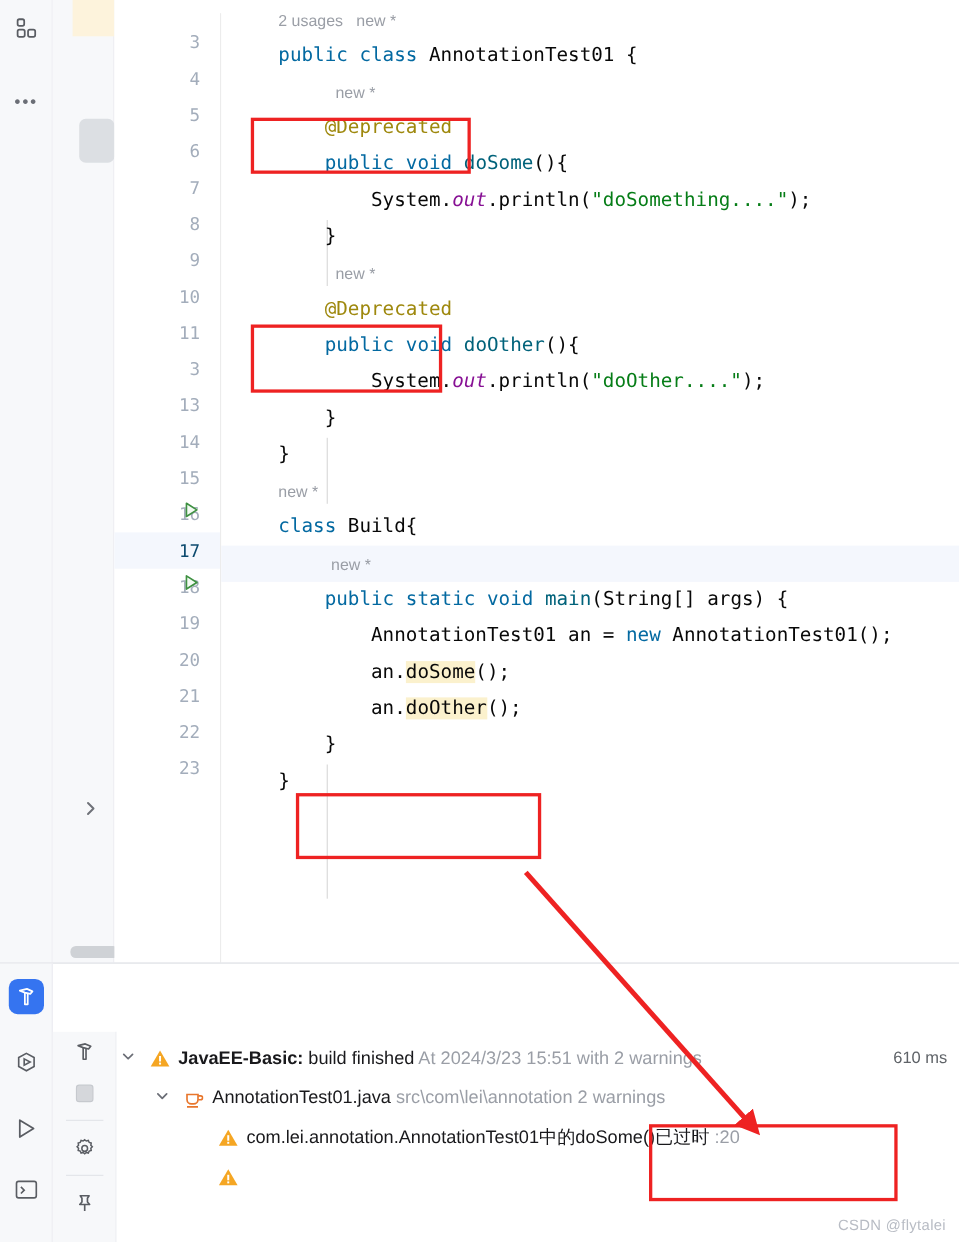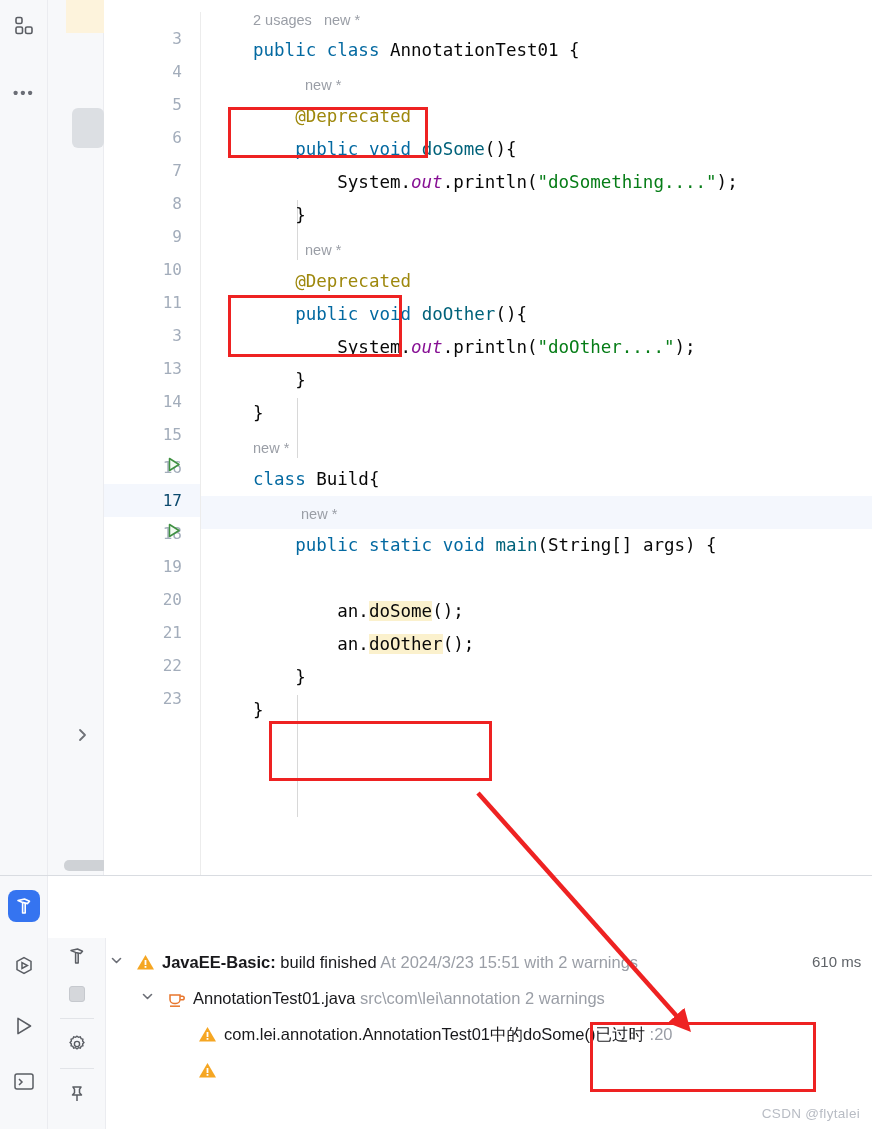--- a/index.html
+++ b/index.html
@@ -222,20 +222,21 @@
         <div class="code" style="top: 253px;"><span>    </span><span class="ann">@Deprecated</span></div>
         <div class="code" style="top: 286px;"><span>    </span><span class="kw">public</span><span> </span><span class="kw">void</span><span> </span><span class="mth">doOther</span><span class="ident">(){</span></div>
         <div class="code" style="top: 319px;"><span class="ident">        System.</span><span class="stat">out</span><span class="ident">.println(</span><span class="str">"doOther...."</span><span class="ident">);</span></div>
         <div class="code" style="top: 352px;"><span class="ident">    }</span></div>
         <div class="code" style="top: 385px;"><span class="ident">}</span></div>
         <div class="hint" style="left: 52px; top: 423px;">new *</div>
         <div class="code" style="top: 451px;"><span class="kw">class</span><span class="ident"> Build{</span></div>
         <div class="row caret-row" style="top: 484px;"></div>
         <div class="hint" style="left: 100px; top: 489px;">new *</div>
         <div class="code" style="top: 517px;"><span>    </span><span class="kw">public</span><span> </span><span class="kw">static</span><span> </span><span class="kw">void</span><span> </span><span class="mth">main</span><span class="ident">(String[] args) {</span></div>
+        <div class="code" style="top: 550px;"><span class="ident">        AnnotationTest01 an = </span><span class="kw">new</span><span class="ident"> AnnotationTest01();</span></div>
         <div class="code" style="top: 583px;"><span class="ident">        an.</span><span class="hl-soft">doSome</span><span class="ident">();</span></div>
         <div class="code" style="top: 616px;"><span class="ident">        an.</span><span class="hl-soft">doOther</span><span class="ident">();</span></div>
         <div class="code" style="top: 649px;"><span class="ident">    }</span></div>
         <div class="code" style="top: 682px;"><span class="ident">}</span></div>
       </div>
   </div>
 
   <div class="bottom-panel">
 
     <div class="bp-left-strip">

